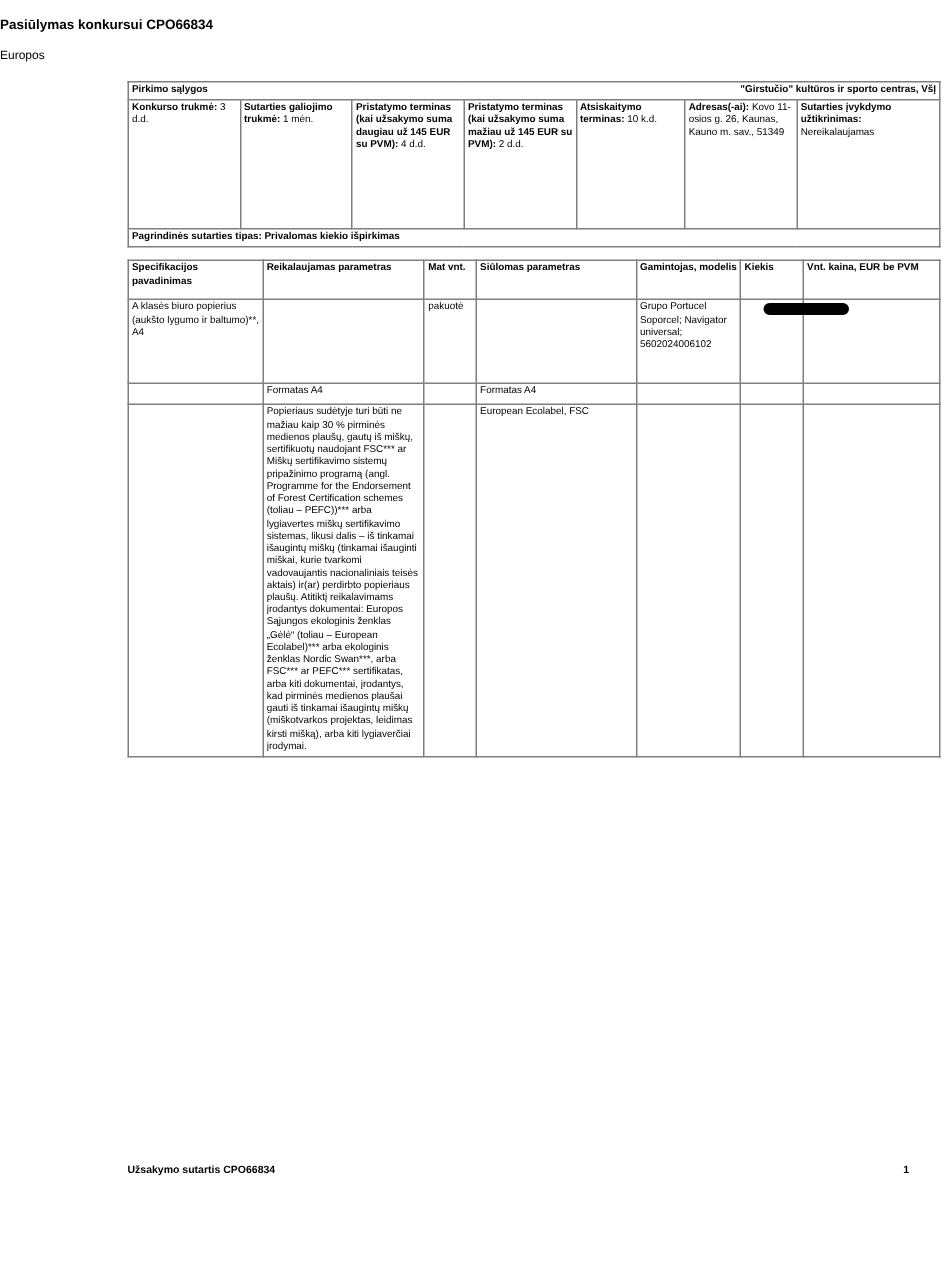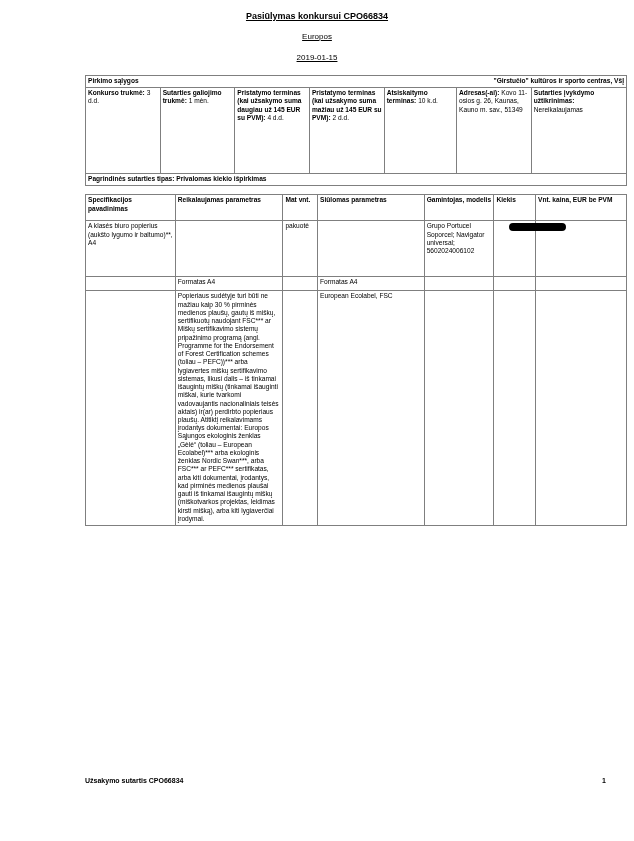--- a/index.html
+++ b/index.html
@@ -5,21 +5,21 @@
   * { box-sizing: border-box; }
   html, body { margin: 0; padding: 0; }
   body {
     width: 634px; height: 841px;
     background: #ffffff;
     color: #000000;
     font-family: "Liberation Sans", "DejaVu Sans", sans-serif;
     position: relative;
     overflow: hidden;
   }
-  .titleblock { text-align: center; text-decoration: underline; }
+  .titleblock { text-align: left; }
   .doc-title { padding-top: 11px; font-size: 9px; font-weight: bold; }
   .doc-city  { margin-top: 11px; font-size: 8px; }
   .doc-date  { margin-top: 12px; font-size: 8px; }
 
   .content { margin: 13px 7px 0 85px; }
 
   table { border-collapse: collapse; width: 100%; table-layout: fixed; }
   td, th {
     border: 1px solid #7f7f7f;
     vertical-align: top;
@@ -58,21 +58,20 @@
     display: flex; justify-content: space-between;
     font-size: 7px; font-weight: bold;
   }
 </style>
 </head>
 <body>
 
 <div class="titleblock">
   <div class="doc-title">Pasiūlymas konkursui CPO66834</div>
   <div class="doc-city">Europos</div>
-  <div class="doc-date">2019-01-15</div>
 </div>
 
 <div class="content">
 
   <table class="t1">
     <colgroup>
       <col style="width:13.8%">
         <col style="width:13.8%">
         <col style="width:13.8%">
       <col style="width:13.8%">

